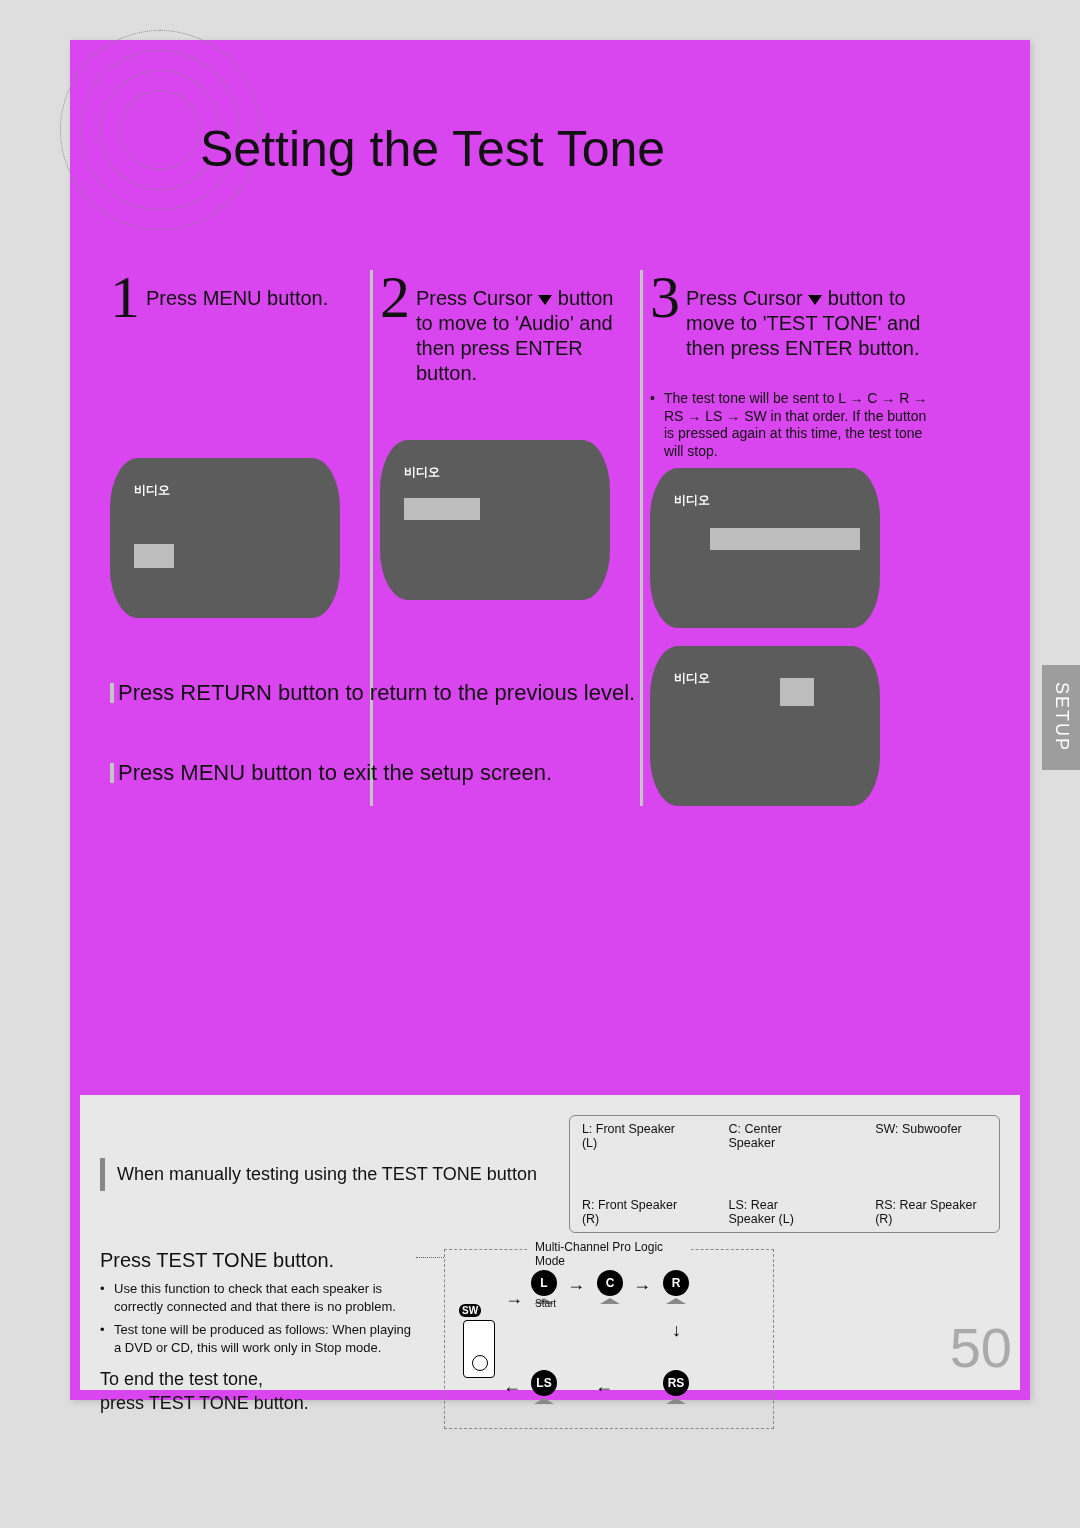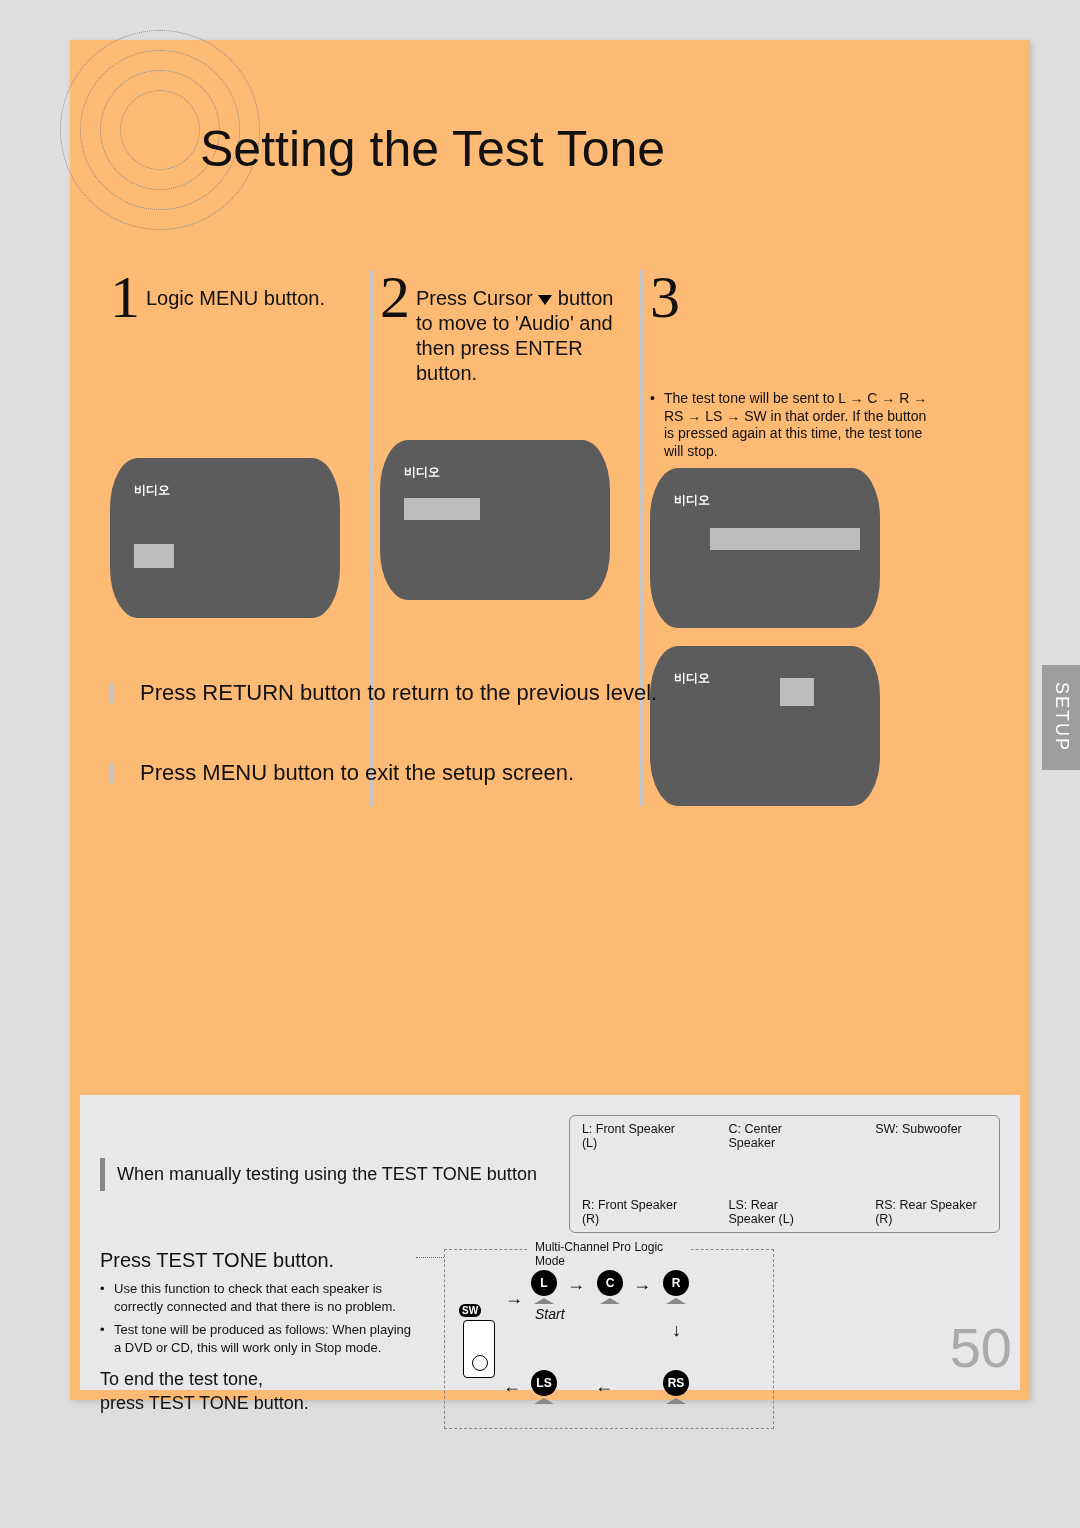--- a/index.html
+++ b/index.html
@@ -8,21 +8,21 @@
     height: 1528px;
     background: #dedede;
     font-family: Arial, Helvetica, sans-serif;
     position: relative;
     color: #111;
   }
   .page {
     position: absolute;
     left: 70px; top: 40px;
     width: 960px; height: 1360px;
-    background: #fdba74;
+    background: #d946ef;
     box-shadow: 2px 2px 6px rgba(0,0,0,.15);
   }
   
   .spiral {
     position: absolute;
     left: -20px; top: -20px;
     width: 220px; height: 220px;
     pointer-events: none;
   }
   .spiral div {
@@ -94,21 +94,21 @@
     color: #fff;
   }
   .screen .hl {
     position: absolute;
     background: #bdbdbd;
   }
   .return-line, .menu-line {
     position: absolute;
     left: 40px;
     font-size: 22px;
-    padding-left: 30px;
+    padding-left: 8px;
   }
   .return-line::before, .menu-line::before {
     content: "";
     position: absolute;
     left: 0; top: 3px; bottom: 3px; width: 4px;
     background: #c5c5c5;
   }
   .return-line { top: 640px; }
   .menu-line   { top: 720px; }
   .side-tab {
@@ -230,21 +230,21 @@
       <div class="r4"></div>
   </div>
 
   <div class="title">Setting the Test Tone</div>
 
   <div class="steps">
 
     <div class="step" style="width:255px;">
       <div class="step-head">
         <div class="step-num">1</div>
-        <div class="step-text">Logic MENU button.</div>
+        <div class="step-text">Press MENU button.</div>
       </div>
       <div style="height:60px"></div>
       <div class="screen">
         <div class="screen-label">비디오</div>
         <div class="hl" style="left:24px; top:86px; width:40px; height:24px;"></div>
       </div>
       <div class="sep"></div>
     </div>
 
     <div class="step" style="width:255px;">
@@ -260,20 +260,25 @@
       <div class="screen">
         <div class="screen-label">비디오</div>
         <div class="hl" style="left:24px; top:58px; width:76px; height:22px;"></div>
       </div>
       <div class="sep"></div>
     </div>
 
     <div class="step step3" style="width:280px;">
       <div class="step-head">
         <div class="step-num">3</div>
+        <div class="step-text">
+          <span>Press Cursor </span>
+          <span class="arrow-down"></span>
+          <span> button to move to 'TEST TONE' and then press ENTER button.</span>
+        </div>
       </div>
       <div class="bullet-text">The test tone will be sent to L → C → R → RS → LS → SW in that order. If the button is pressed again at this time, the test tone will stop.</div>
       <div class="step3-screens">
         <div class="screen">
           <div class="screen-label">비디오</div>
           <div class="hl" style="left:60px; top:60px; width:150px; height:22px;"></div>
         </div>
         <div class="screen">
           <div class="screen-label">비디오</div>
           <div class="hl" style="left:130px; top:32px; width:34px; height:28px;"></div>
@@ -332,21 +337,21 @@
 
           <div class="spkr" style="left:86px; top:120px;">
             <div class="cap">LS</div>
               <div class="base"></div>
           </div>
           <div class="spkr" style="left:218px; top:120px;">
             <div class="cap">RS</div>
               <div class="base"></div>
           </div>
 
-          <span style="position:absolute; left:90px; top:56px; font-size:14px;font-style:italic;">Start</span>
+          <span style="position:absolute; left:90px; top:48px; font-size:10px;">Start</span>
 
           <span class="arrow" style="left:122px; top:24px;">→</span>
           <span class="arrow" style="left:188px; top:24px;">→</span>
           <span class="arrow" style="left:227px; top:70px;">↓</span>
           <span class="arrow" style="left:150px; top:126px;">←</span>
           <span class="arrow" style="left:58px;  top:126px;">←</span>
           <span class="arrow" style="left:60px;  top:38px;">→</span>
         </div>
       </div>
 

